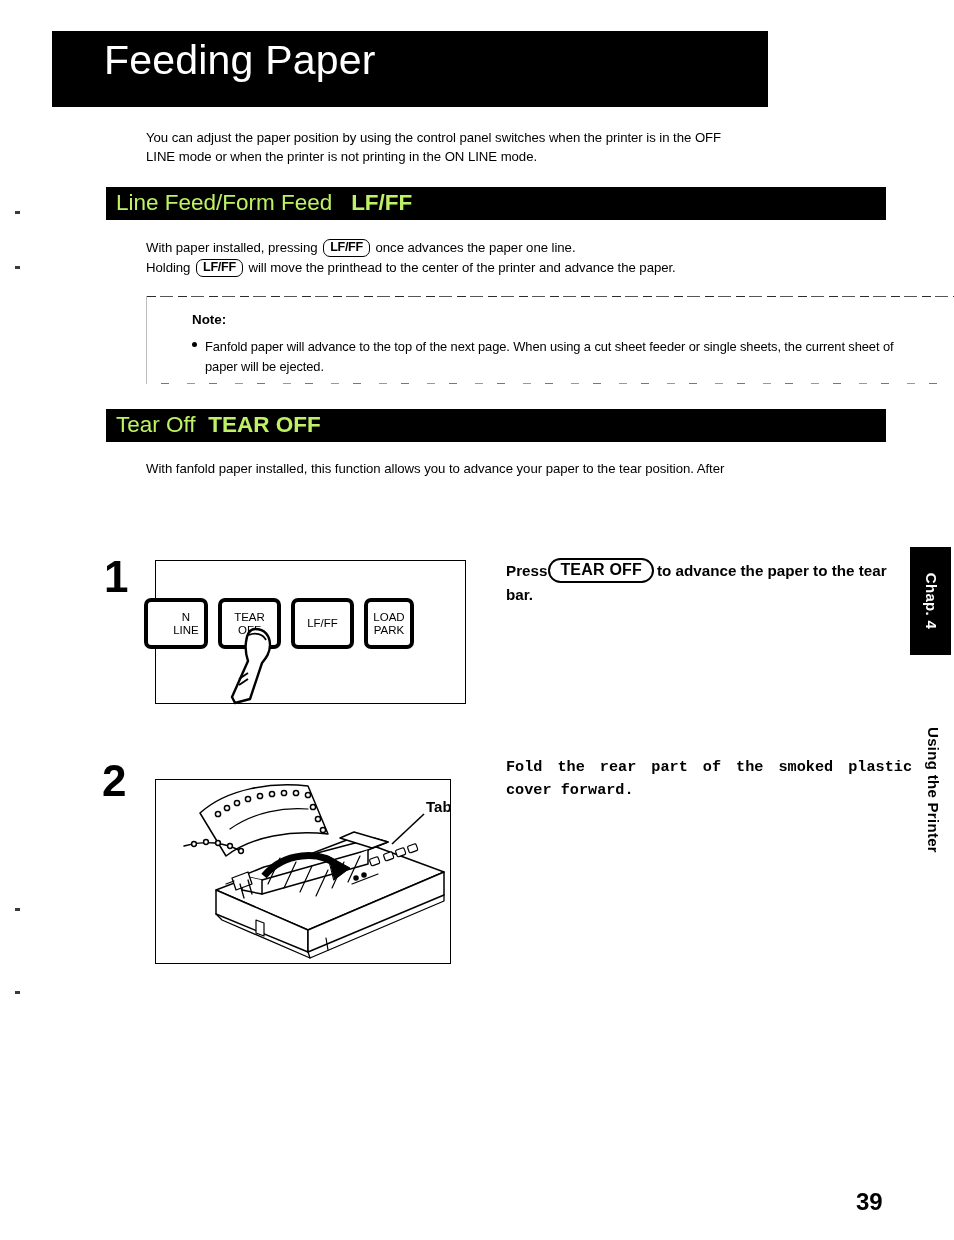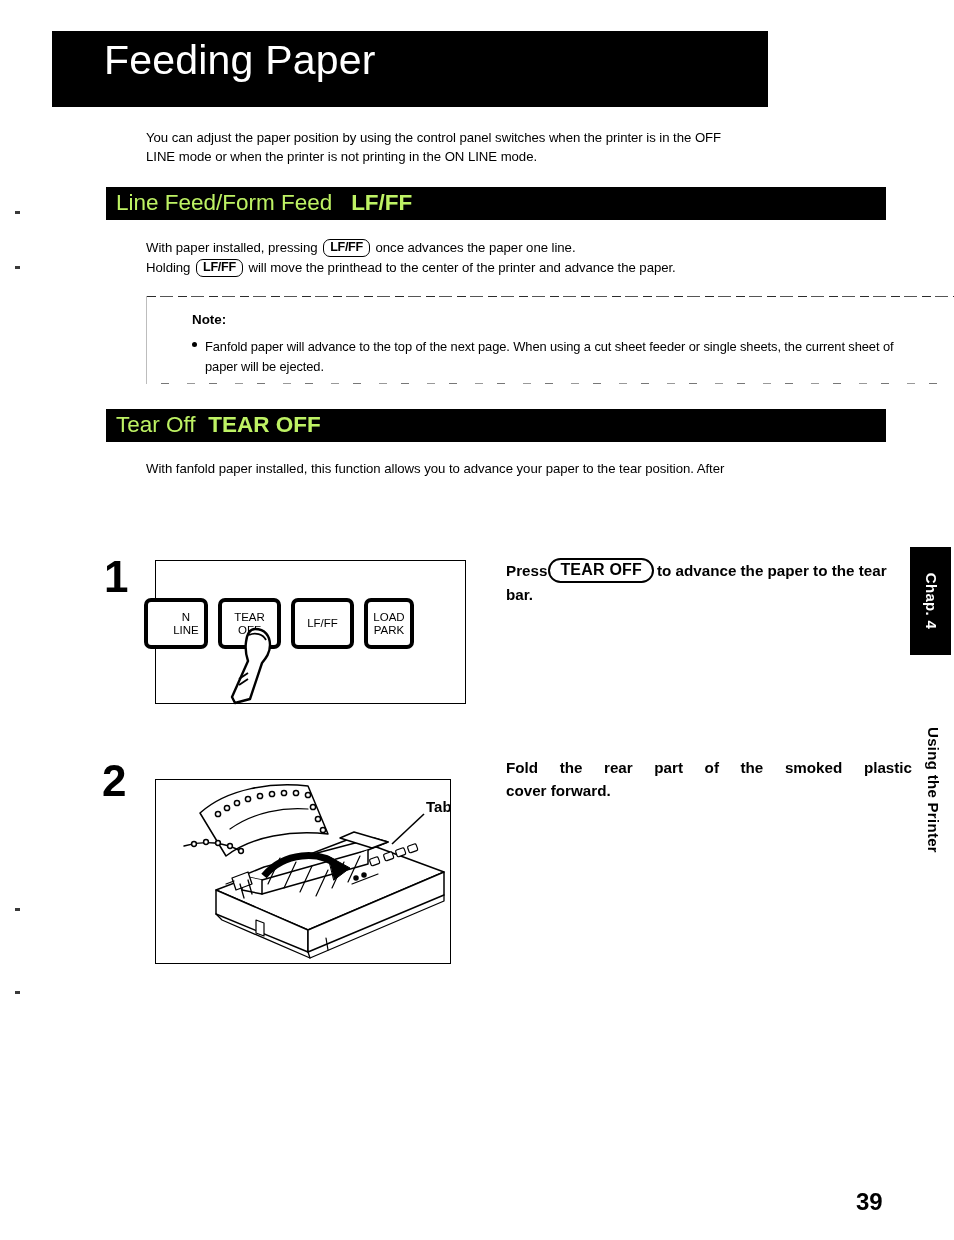--- a/index.html
+++ b/index.html
@@ -194,21 +194,21 @@
     position: absolute;
     font-size: 15.2px;
     font-weight: 700;
     line-height: 23px;
   }
   #step1-text { left: 506px; top: 558px; width: 385px; }
   #step2-text {
     left: 506px; top: 756px; width: 406px;
     text-align: justify;
   }
-  #step2-text .ln { display: block; }
+  #step2-text .ln { display: block; font-family: Liberation Mono, monospace; }
   #step2-text .ln1 {
     text-align: justify;
     text-align-last: justify;
   }
 
   
   .panel-btn {
     position: absolute;
     border: 4px solid #000;
     border-radius: 7px;

